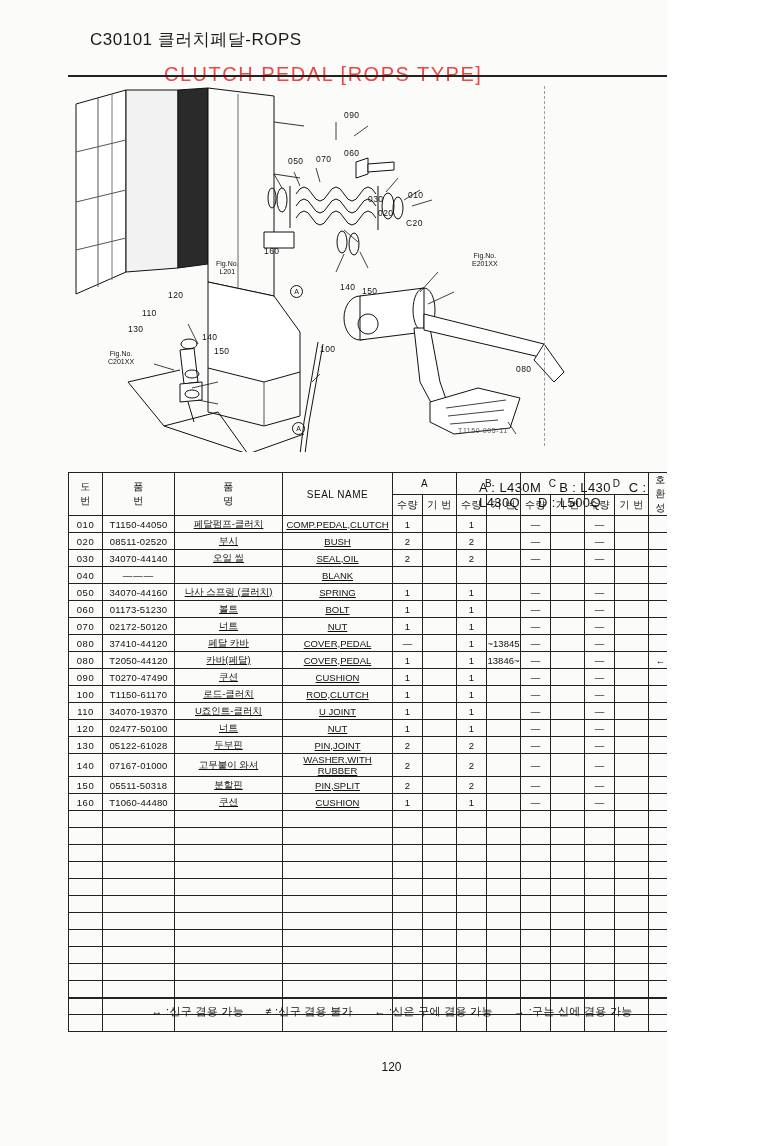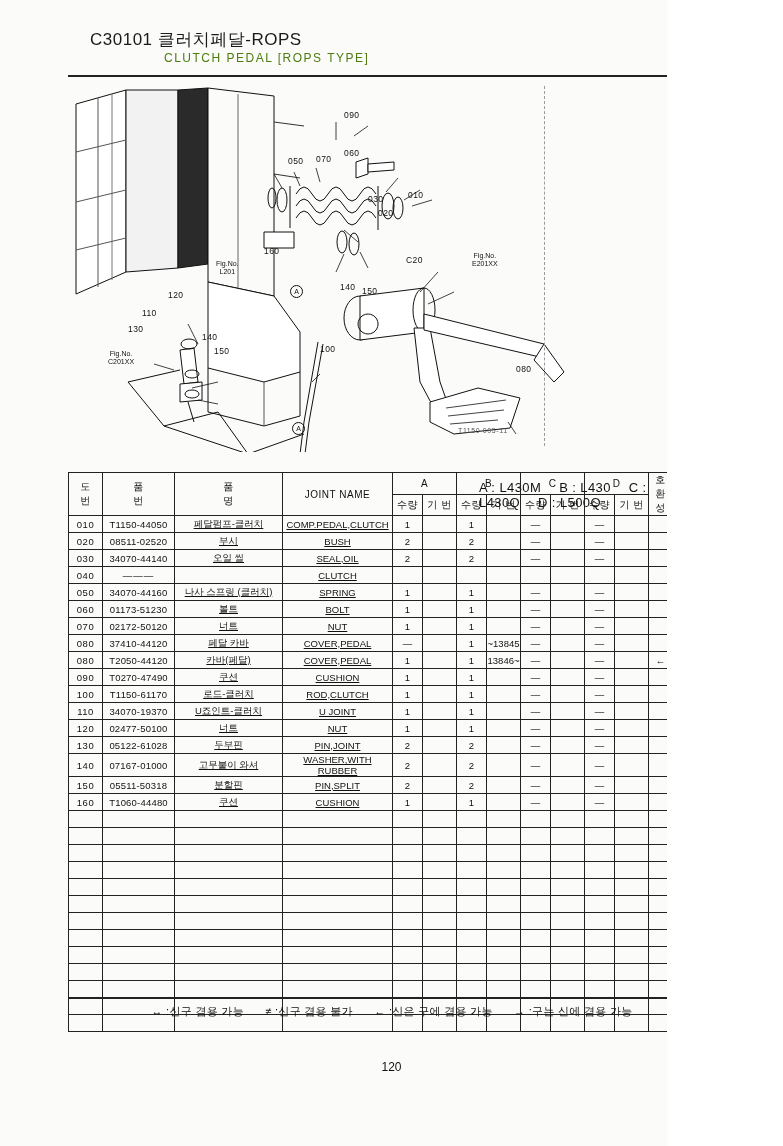--- a/index.html
+++ b/index.html
@@ -25,25 +25,25 @@
     top: 28px;
     width: 648px;
   }
   .title-ko {
     font-size: 17px;
     letter-spacing: 0.5px;
     padding-left: 22px;
     color: #1a1a1a;
   }
   .title-en {
-    font-size: 12px;
+    font-size: 20px;
     letter-spacing: 1.5px;
     padding-left: 96px;
-    margin-top: 0;
-    color: #4d7c0f;
+    margin-top: 12px;
+    color: #ef4444;
   }
   .header-rule {
     position: absolute;
     left: 68px;
     top: 75px;
     width: 648px;
     height: 2px;
     background: #222;
   }
   
@@ -296,21 +296,21 @@
       </g>
     </svg>
 
     <div class="cl" style="left:276px; top:28px;">090</div>
     <div class="cl" style="left:220px; top:74px;">050</div>
     <div class="cl" style="left:248px; top:72px;">070</div>
     <div class="cl" style="left:276px; top:66px;">060</div>
     <div class="cl" style="left:340px; top:108px;">010</div>
     <div class="cl" style="left:300px; top:112px;">030</div>
     <div class="cl" style="left:310px; top:126px;">020</div>
-    <div class="cl" style="left:338px; top:136px;margin-top:37px;">C20</div>
+    <div class="cl" style="left:338px; top:136px;">C20</div>
     <div class="cl" style="left:196px; top:164px;">160</div>
     <div class="cl" style="left:272px; top:200px;">140</div>
     <div class="cl" style="left:294px; top:204px;">150</div>
     <div class="cl" style="left:100px; top:208px;">120</div>
     <div class="cl" style="left:74px; top:226px;">110</div>
     <div class="cl" style="left:60px; top:242px;">130</div>
     <div class="cl" style="left:134px; top:250px;">140</div>
     <div class="cl" style="left:146px; top:264px;">150</div>
     <div class="cl" style="left:252px; top:262px;">100</div>
     <div class="cl" style="left:448px; top:282px;">080</div>
@@ -367,21 +367,21 @@
             <div>번</div>
           </th>
           <th rowspan="2">
             <div>품</div>
             <div>번</div>
           </th>
           <th rowspan="2">
             <div>품</div>
             <div>명</div>
           </th>
-          <th rowspan="2">JOINT NAME</th>
+          <th rowspan="2">SEAL NAME</th>
           <th colspan="2">A</th>
           <th colspan="2">B</th>
           <th colspan="2">C</th>
           <th colspan="2">D</th>
           <th rowspan="2">
             <div>호</div>
             <div>환</div>
             <div>성</div>
           </th>
           <th rowspan="2">
@@ -447,21 +447,21 @@
             <td></td>
             <td>—</td>
             <td></td>
             <td></td>
             <td></td>
           </tr>
           <tr>
             <td class="row-no">040</td>
             <td class="pn blank-dash">———</td>
             <td class="left"></td>
-            <td class="left">CLUTCH</td>
+            <td class="left">BLANK</td>
             <td></td>
             <td></td>
             <td></td>
             <td></td>
             <td></td>
             <td></td>
             <td></td>
             <td></td>
             <td></td>
             <td></td>

